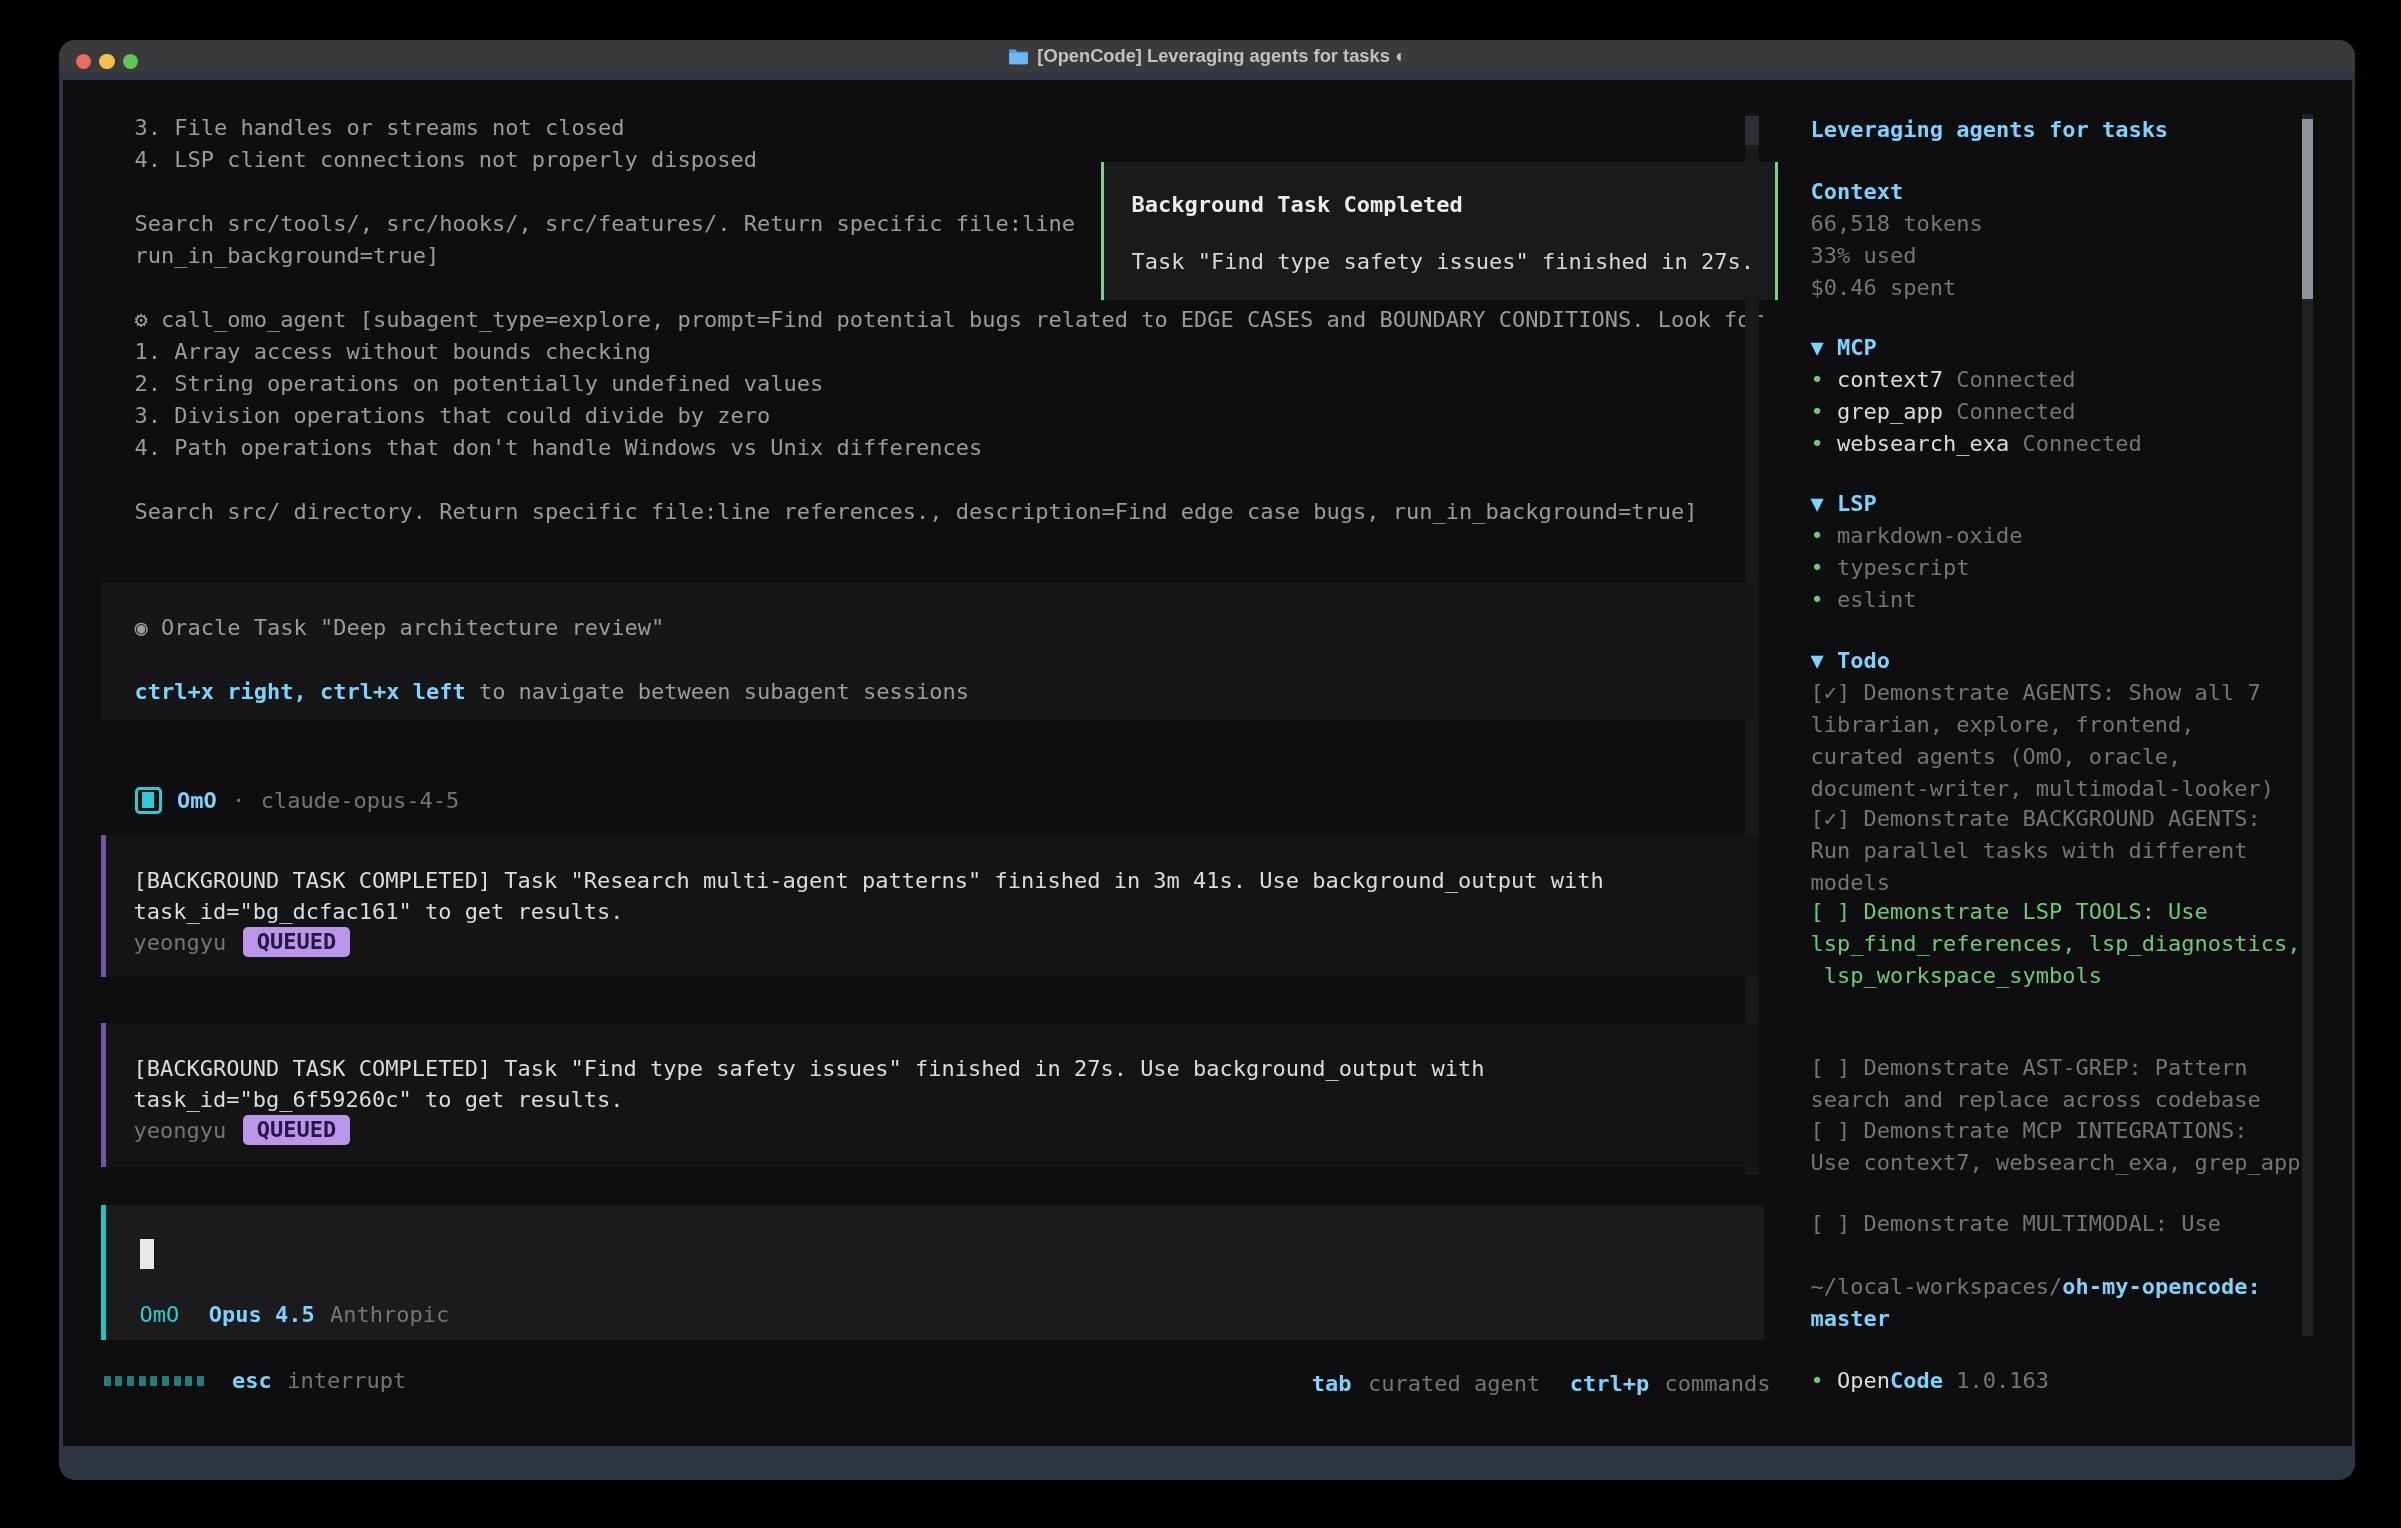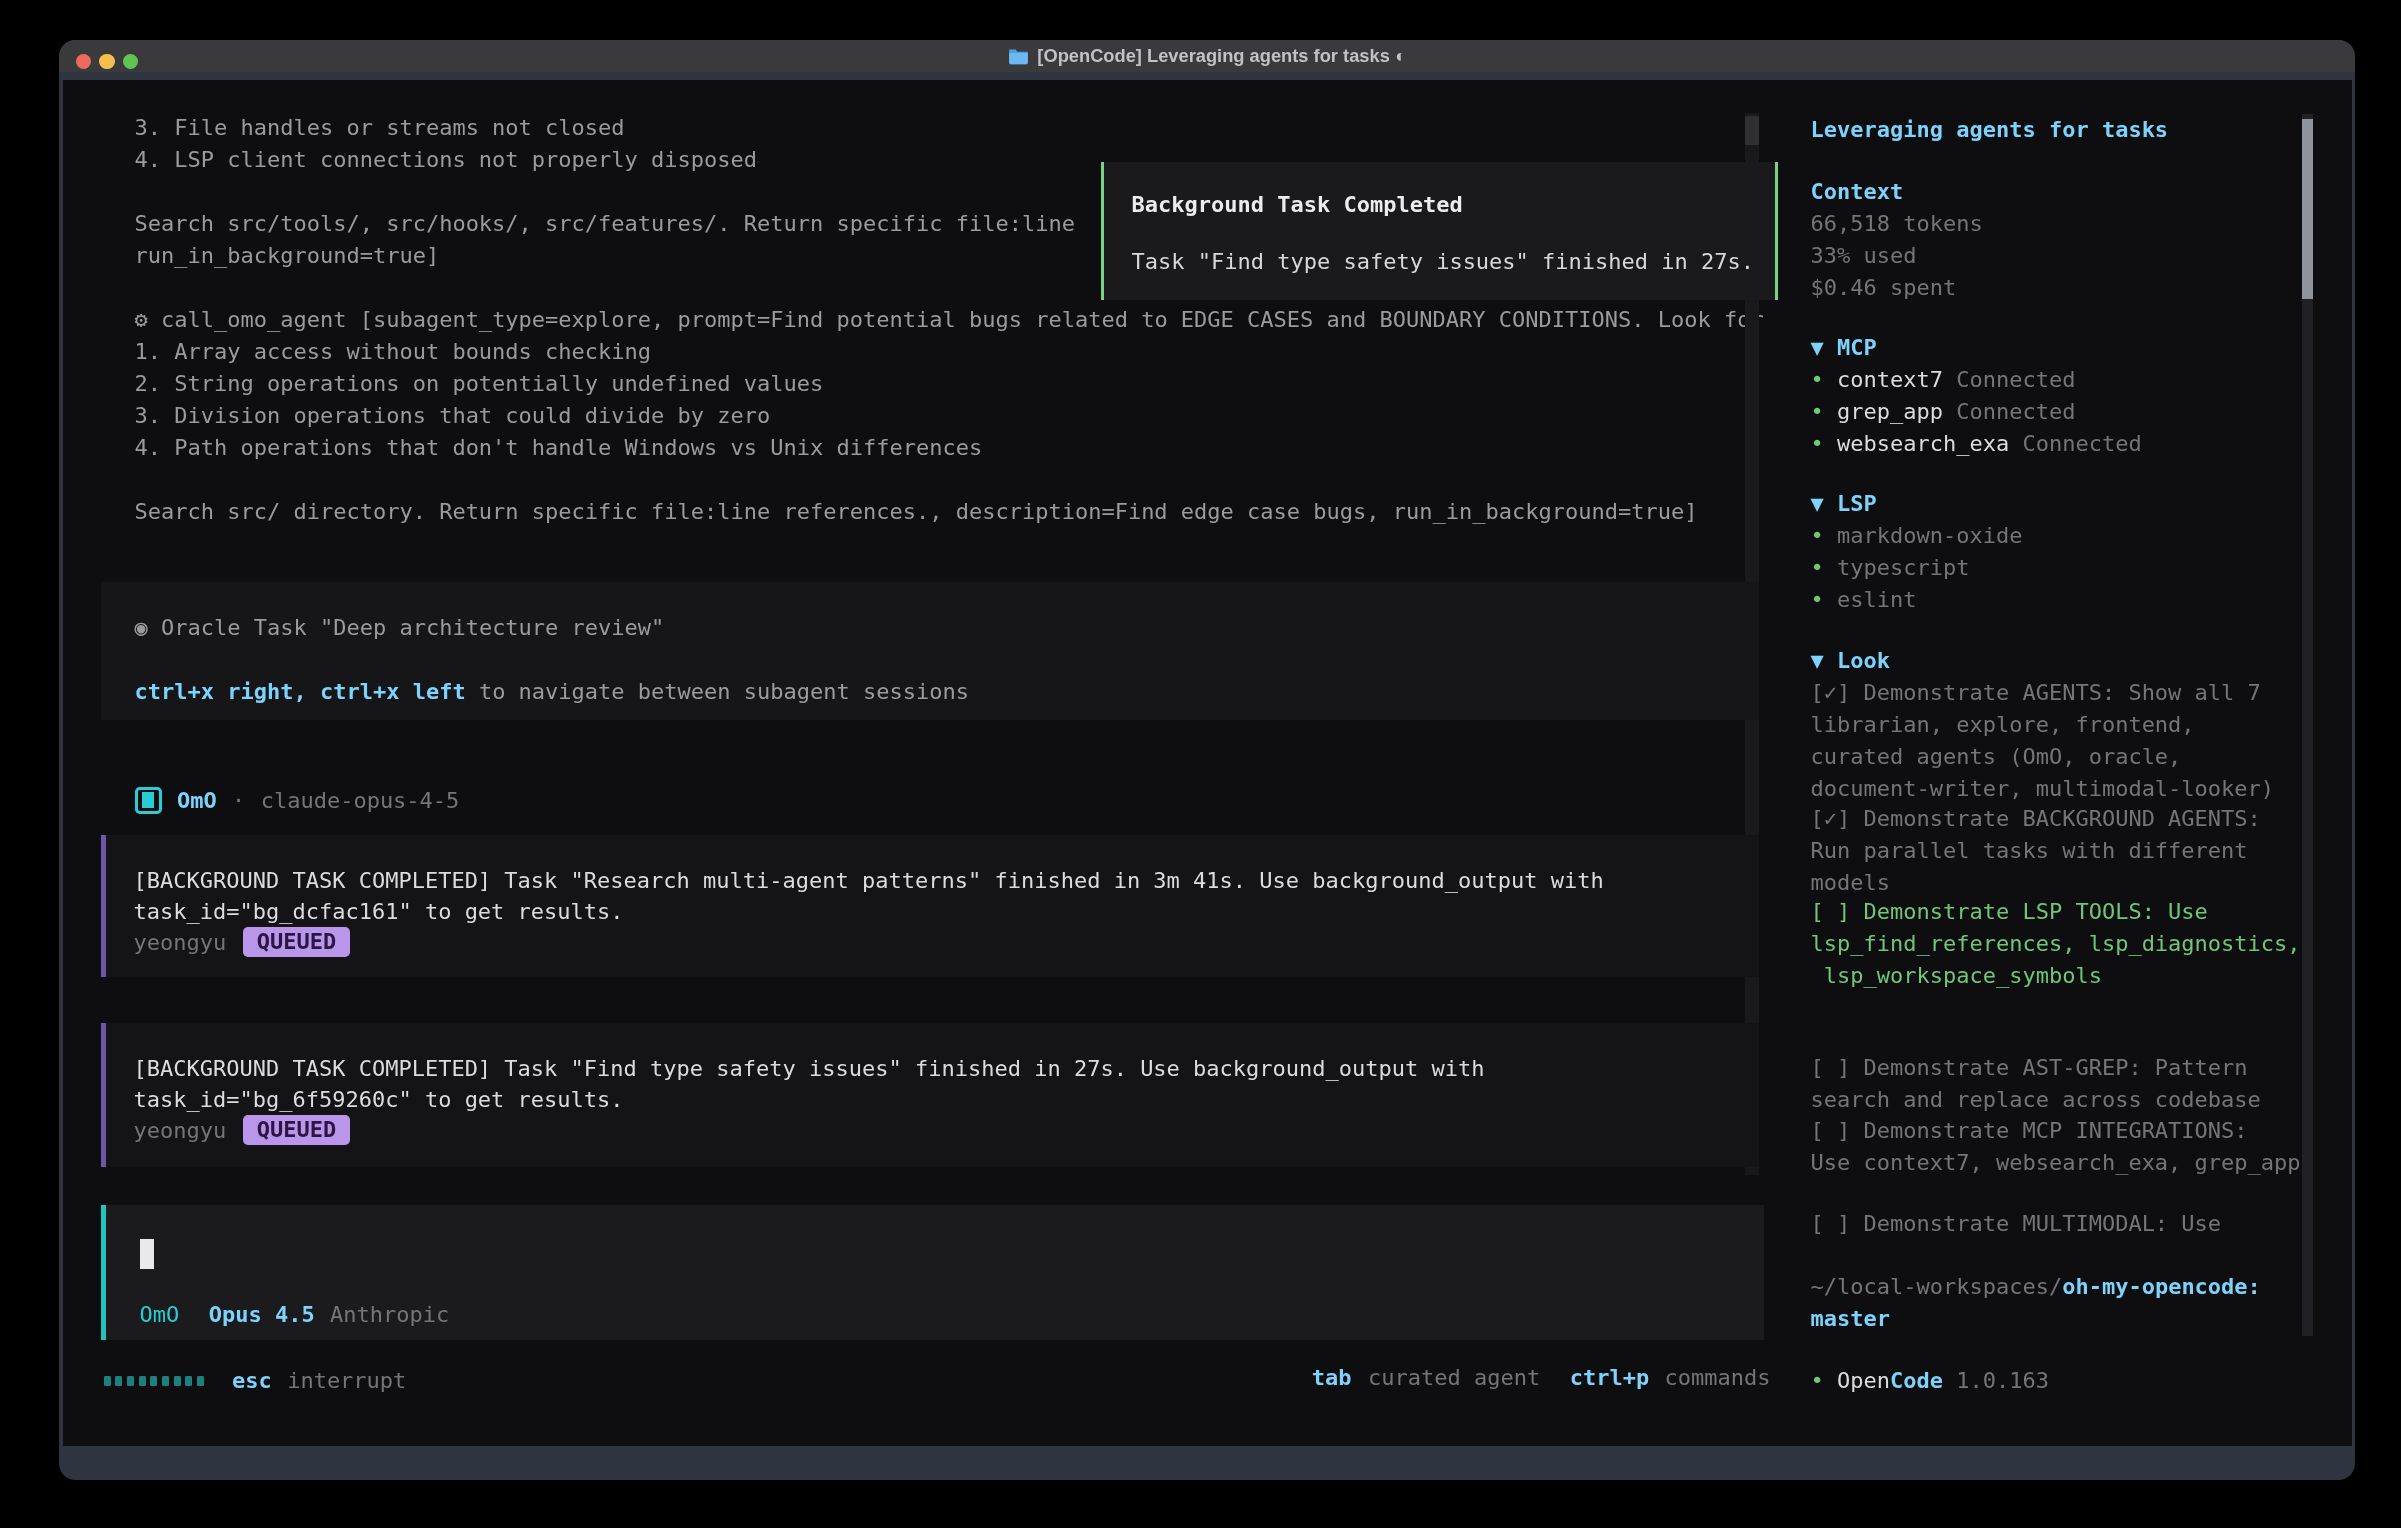--- a/index.html
+++ b/index.html
@@ -42,21 +42,21 @@
   .block .line{height:31px;line-height:31px;color:#d8d8da;}
   .inputbox{left:38px;top:1125px;width:1658px;height:135px;background:#1b1b1e;border-left:5.9px solid #23c4be;}
   .cursor{position:absolute;left:34px;top:34px;width:14.8px;height:29.5px;background:#e9e9eb;}
   .modelrow{position:absolute;left:34px;top:97px;font-size:22px;display:flex;}
   .sb-main{left:1682px;top:32.5px;width:14px;height:1062px;background:#19191c;}
   .sb-main .th1{position:absolute;left:0;top:3px;width:14px;height:29.5px;background:#2f2f33;}
   .sb-main .th2{position:absolute;left:0;top:1024px;width:14px;height:25px;background:#626268;}
   .statusleft{left:41px;top:1285px;height:31px;display:flex;align-items:center;font-size:22px;}
   .dots{display:flex;gap:4.7px;margin-right:28px;}
   .dot{width:7px;height:10px;background:#1f7f7d;border-radius:1.2px;}
-  .statusright{top:1285px;right:581px;height:31px;display:flex;align-items:flex-start;font-size:22px;}
+  .statusright{top:1285px;right:581px;height:31px;display:flex;align-items:flex-end;font-size:22px;}
   .sidebar-group{position:absolute;font-size:22px;}
   .sb-side{left:2239px;top:34px;width:11.8px;height:1222px;background:#212125;}
   .sb-side .th{position:absolute;left:0;top:4.7px;width:11.8px;height:180px;background:#8f939b;}
   .gap28{width:16.5px}.gap50{width:29.5px}.gap26{width:15.4px}
 </style>
 </head>
 <body>
 
 <div class="window">
   <div class="titlebar">
@@ -181,21 +181,21 @@
         <div class="line"><span class="seg c-grn">• </span><span class="seg c-w">grep_app</span><span class="seg c-d"> Connected</span></div>
         <div class="line"><span class="seg c-grn">• </span><span class="seg c-w">websearch_exa</span><span class="seg c-d"> Connected</span></div>
       </div>
     <div class="sidebar-group" style="left:1748px;top:408px">
         <div class="line"><span class="seg c-wb">▼ </span><span class="seg c-wb">LSP</span></div>
         <div class="line"><span class="seg c-grn">• </span><span class="seg c-d">markdown-oxide</span></div>
         <div class="line"><span class="seg c-grn">• </span><span class="seg c-d">typescript</span></div>
         <div class="line"><span class="seg c-grn">• </span><span class="seg c-d">eslint</span></div>
       </div>
     <div class="sidebar-group" style="left:1748px;top:565px">
-        <div class="line"><span class="seg c-wb">▼ </span><span class="seg c-wb">Look</span></div>
+        <div class="line"><span class="seg c-wb">▼ </span><span class="seg c-wb">Todo</span></div>
       </div>
     <div class="sidebar-group" style="left:1748px;top:597px">
         <div class="line"><span class="seg c-d">[✓] Demonstrate AGENTS: Show all 7</span></div>
         <div class="line"><span class="seg c-d">librarian, explore, frontend,</span></div>
         <div class="line"><span class="seg c-d">curated agents (OmO, oracle,</span></div>
         <div class="line"><span class="seg c-d">document-writer, multimodal-looker)</span></div>
       </div>
     <div class="sidebar-group" style="left:1748px;top:723px">
         <div class="line"><span class="seg c-d">[✓] Demonstrate BACKGROUND AGENTS:</span></div>
         <div class="line"><span class="seg c-d">Run parallel tasks with different</span></div>

